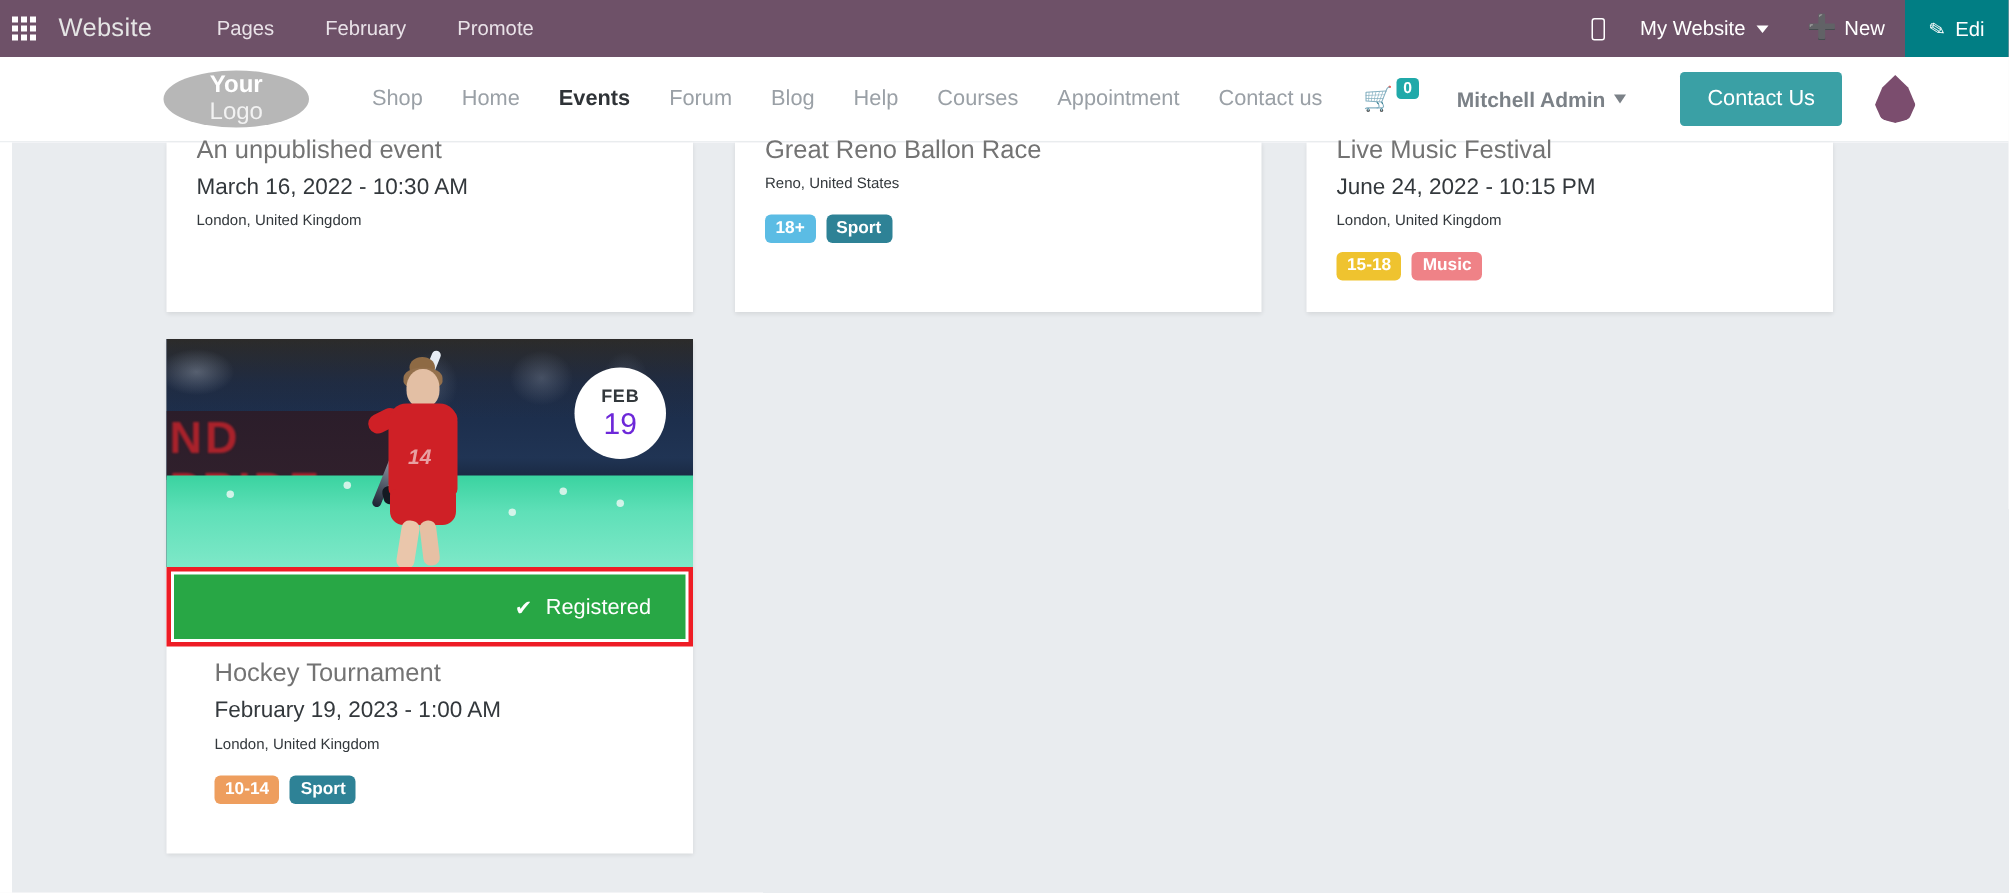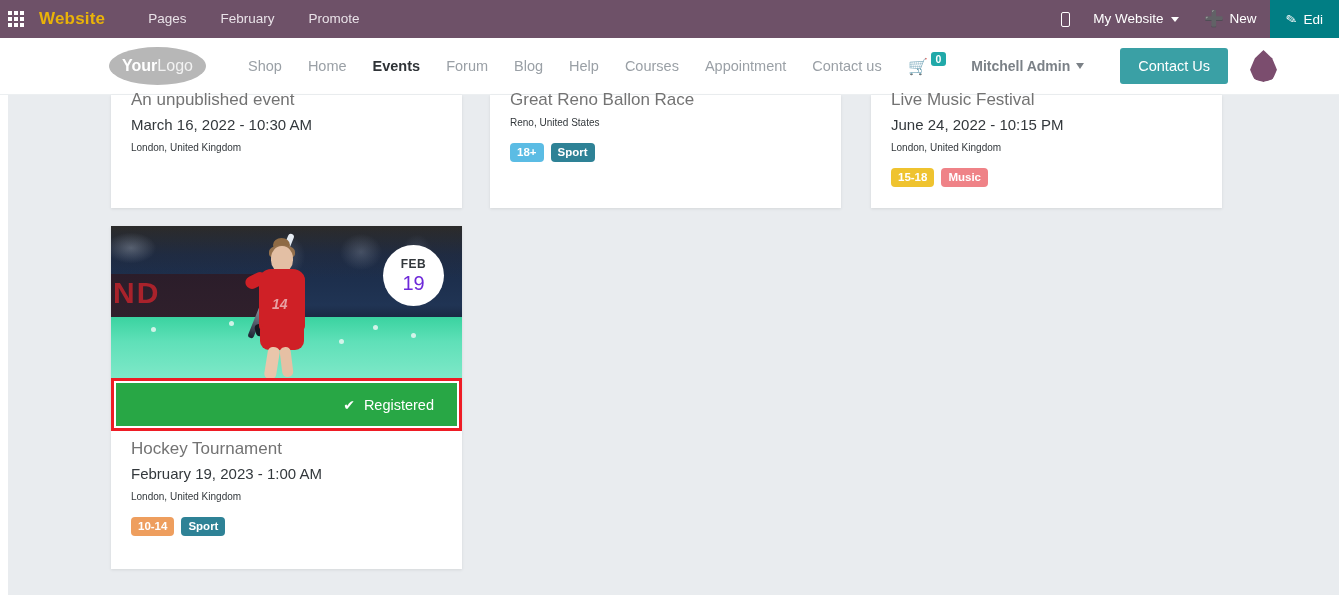--- a/index.html
+++ b/index.html
@@ -26,21 +26,21 @@
   }
   .apps-grid .g {
     display: grid;
     grid-template-columns: repeat(3, 4px);
     grid-template-rows: repeat(3, 4px);
     gap: 2px;
   }
   .apps-grid .g i { display: block; width: 4px; height: 4px; background: #ffffff; }
 
   .odoo-brand {
-    font-size: 17px; font-weight: bold; color: #eab308;
+    font-size: 17px; font-weight: normal; color: #e5e5e5;
     margin-left: 10px; letter-spacing: .2px;
     cursor: pointer;
   }
   .odoo-menu { display: flex; align-items: center; margin-left: 26px; }
   .odoo-menu .mi {
     font-size: 13.5px; color: #e9e2e8;
     padding: 0 17px; line-height: 38px; cursor: pointer;
     white-space: nowrap;
   }
   .topbar-right {
@@ -79,20 +79,21 @@
     display: flex; align-items: center;
   }
   .logo {
     margin-left: 109px;
     width: 97px; height: 38px;
     border-radius: 50% / 50%;
     background: #b7b7b7;
     display: flex; align-items: center; justify-content: center;
     color: #ffffff; font-size: 16px; cursor: pointer;
     overflow: hidden;
+    flex-direction: column;
   }
   .logo b { font-weight: bold; }
   .logo span.lite { font-weight: normal; color: #f2f2f2; }
 
   .site-nav { display: flex; align-items: center; margin-left: 29px; }
   .site-nav a {
     font-size: 14.5px; color: #9aa0a6; text-decoration: none;
     padding: 0 13px; line-height: 57px; white-space: nowrap;
   }
   .site-nav a.active { color: #2f3337; font-weight: bold; }
@@ -288,21 +289,21 @@
   .reg-bar {
     width: 100%; height: 100%;
     background: #28A745;
     display: flex; align-items: center; justify-content: flex-end;
     padding-right: 23px; gap: 9px;
     color: #ffffff; font-size: 14.5px;
     cursor: pointer;
   }
   .check-ico { font-size: 14px; line-height: 1; }
 
-  .main-body { position: absolute; top: 212px; left: 0; width: 351px; padding: 0 20px; }
+  .main-body { position: absolute; top: 212px; left: 12px; width: 351px; padding: 0 20px; }
 </style>
 </head>
 <body>
 
 <div class="odoo-topbar">
   <div class="apps-grid">
     <div class="g">
         <i></i>
         <i></i>
         <i></i>

